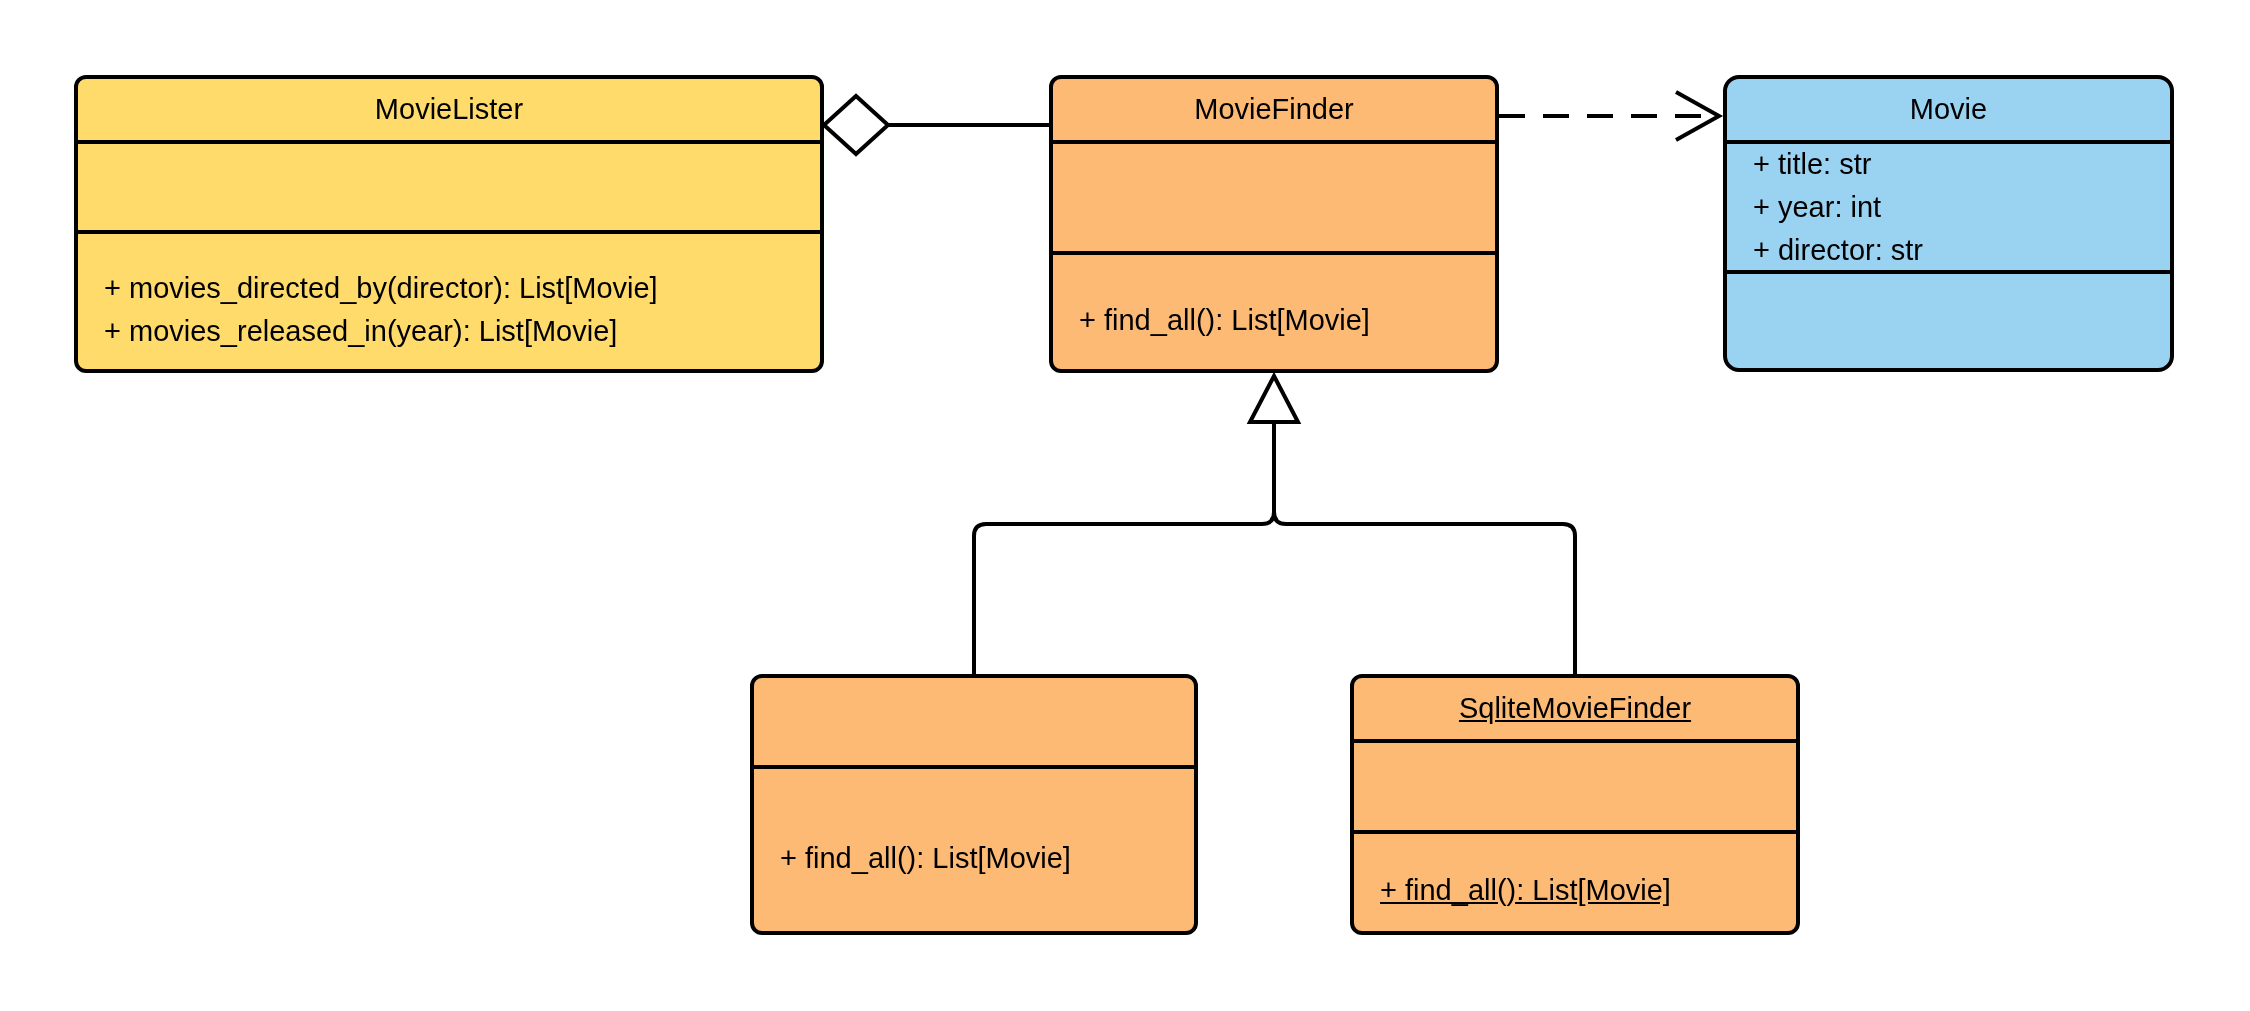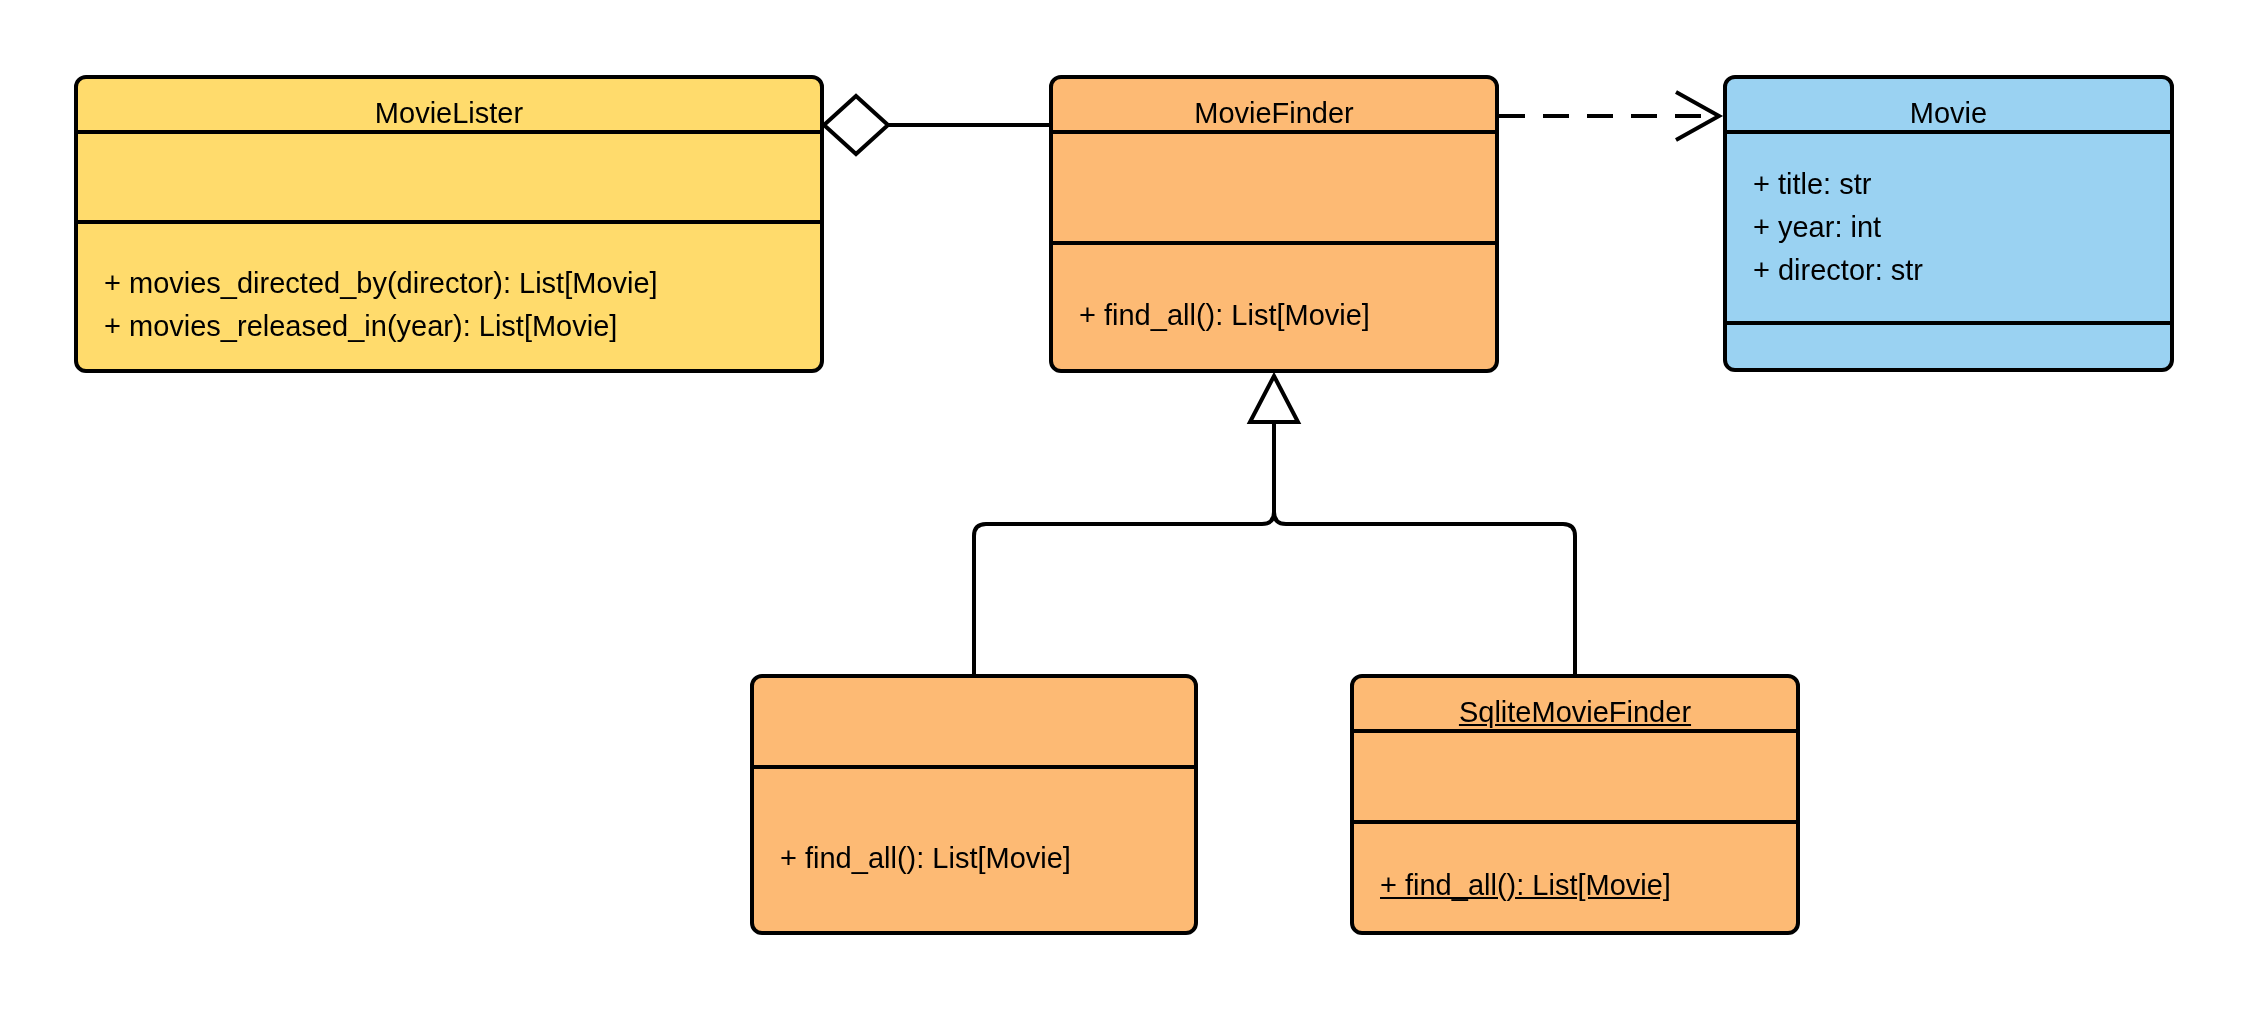--- a/index.html
+++ b/index.html
@@ -20,24 +20,24 @@
     box-sizing:border-box;
     border:4px solid #000;
     border-radius:12px;
     display:flex;
     flex-direction:column;
     z-index:1;
     overflow:hidden;
   }
   .c-title{
     box-sizing:border-box;
-    height:55px;
+    height:65px;
     border-bottom:4px solid #000;
     display:flex;
-    align-items:flex-end;
+    align-items:center;
     justify-content:center;
     font-size:29px;
   }
   .c-attrs{
     box-sizing:border-box;
     border-bottom:4px solid #000;
     display:flex;
     flex-direction:column;
     justify-content:center;
     padding-left:26px;
@@ -95,25 +95,25 @@
 <div class="uml-class fill-green" style="left:1049px;top:75px;width:450px;height:298px;">
   <div class="c-title">
     <span>MovieFinder</span>
   </div>
   <div class="c-attrs" style="height:111px;"></div>
   <div class="c-methods">
     <span>+ find_all(): List[Movie]</span>
   </div>
 </div>
 
-<div class="uml-class fill-blue" style="left:1723px;top:75px;width:451px;height:297px;">
+<div class="uml-class fill-blue" style="left:1723px;top:75px;width:451px;height:297px;border-radius:16px;">
   <div class="c-title">
     <span>Movie</span>
   </div>
-  <div class="c-attrs" style="height:191px;">
+  <div class="c-attrs" style="height:130px;">
     <span>+ title: str</span>
     <span>+ year: int</span>
     <span>+ director: str</span>
   </div>
   <div class="c-methods"></div>
 </div>
 
 <div class="uml-class fill-green" style="left:750px;top:674px;width:448px;height:261px;">
   <div class="c-attrs" style="height:91px;"></div>
   <div class="c-methods">

